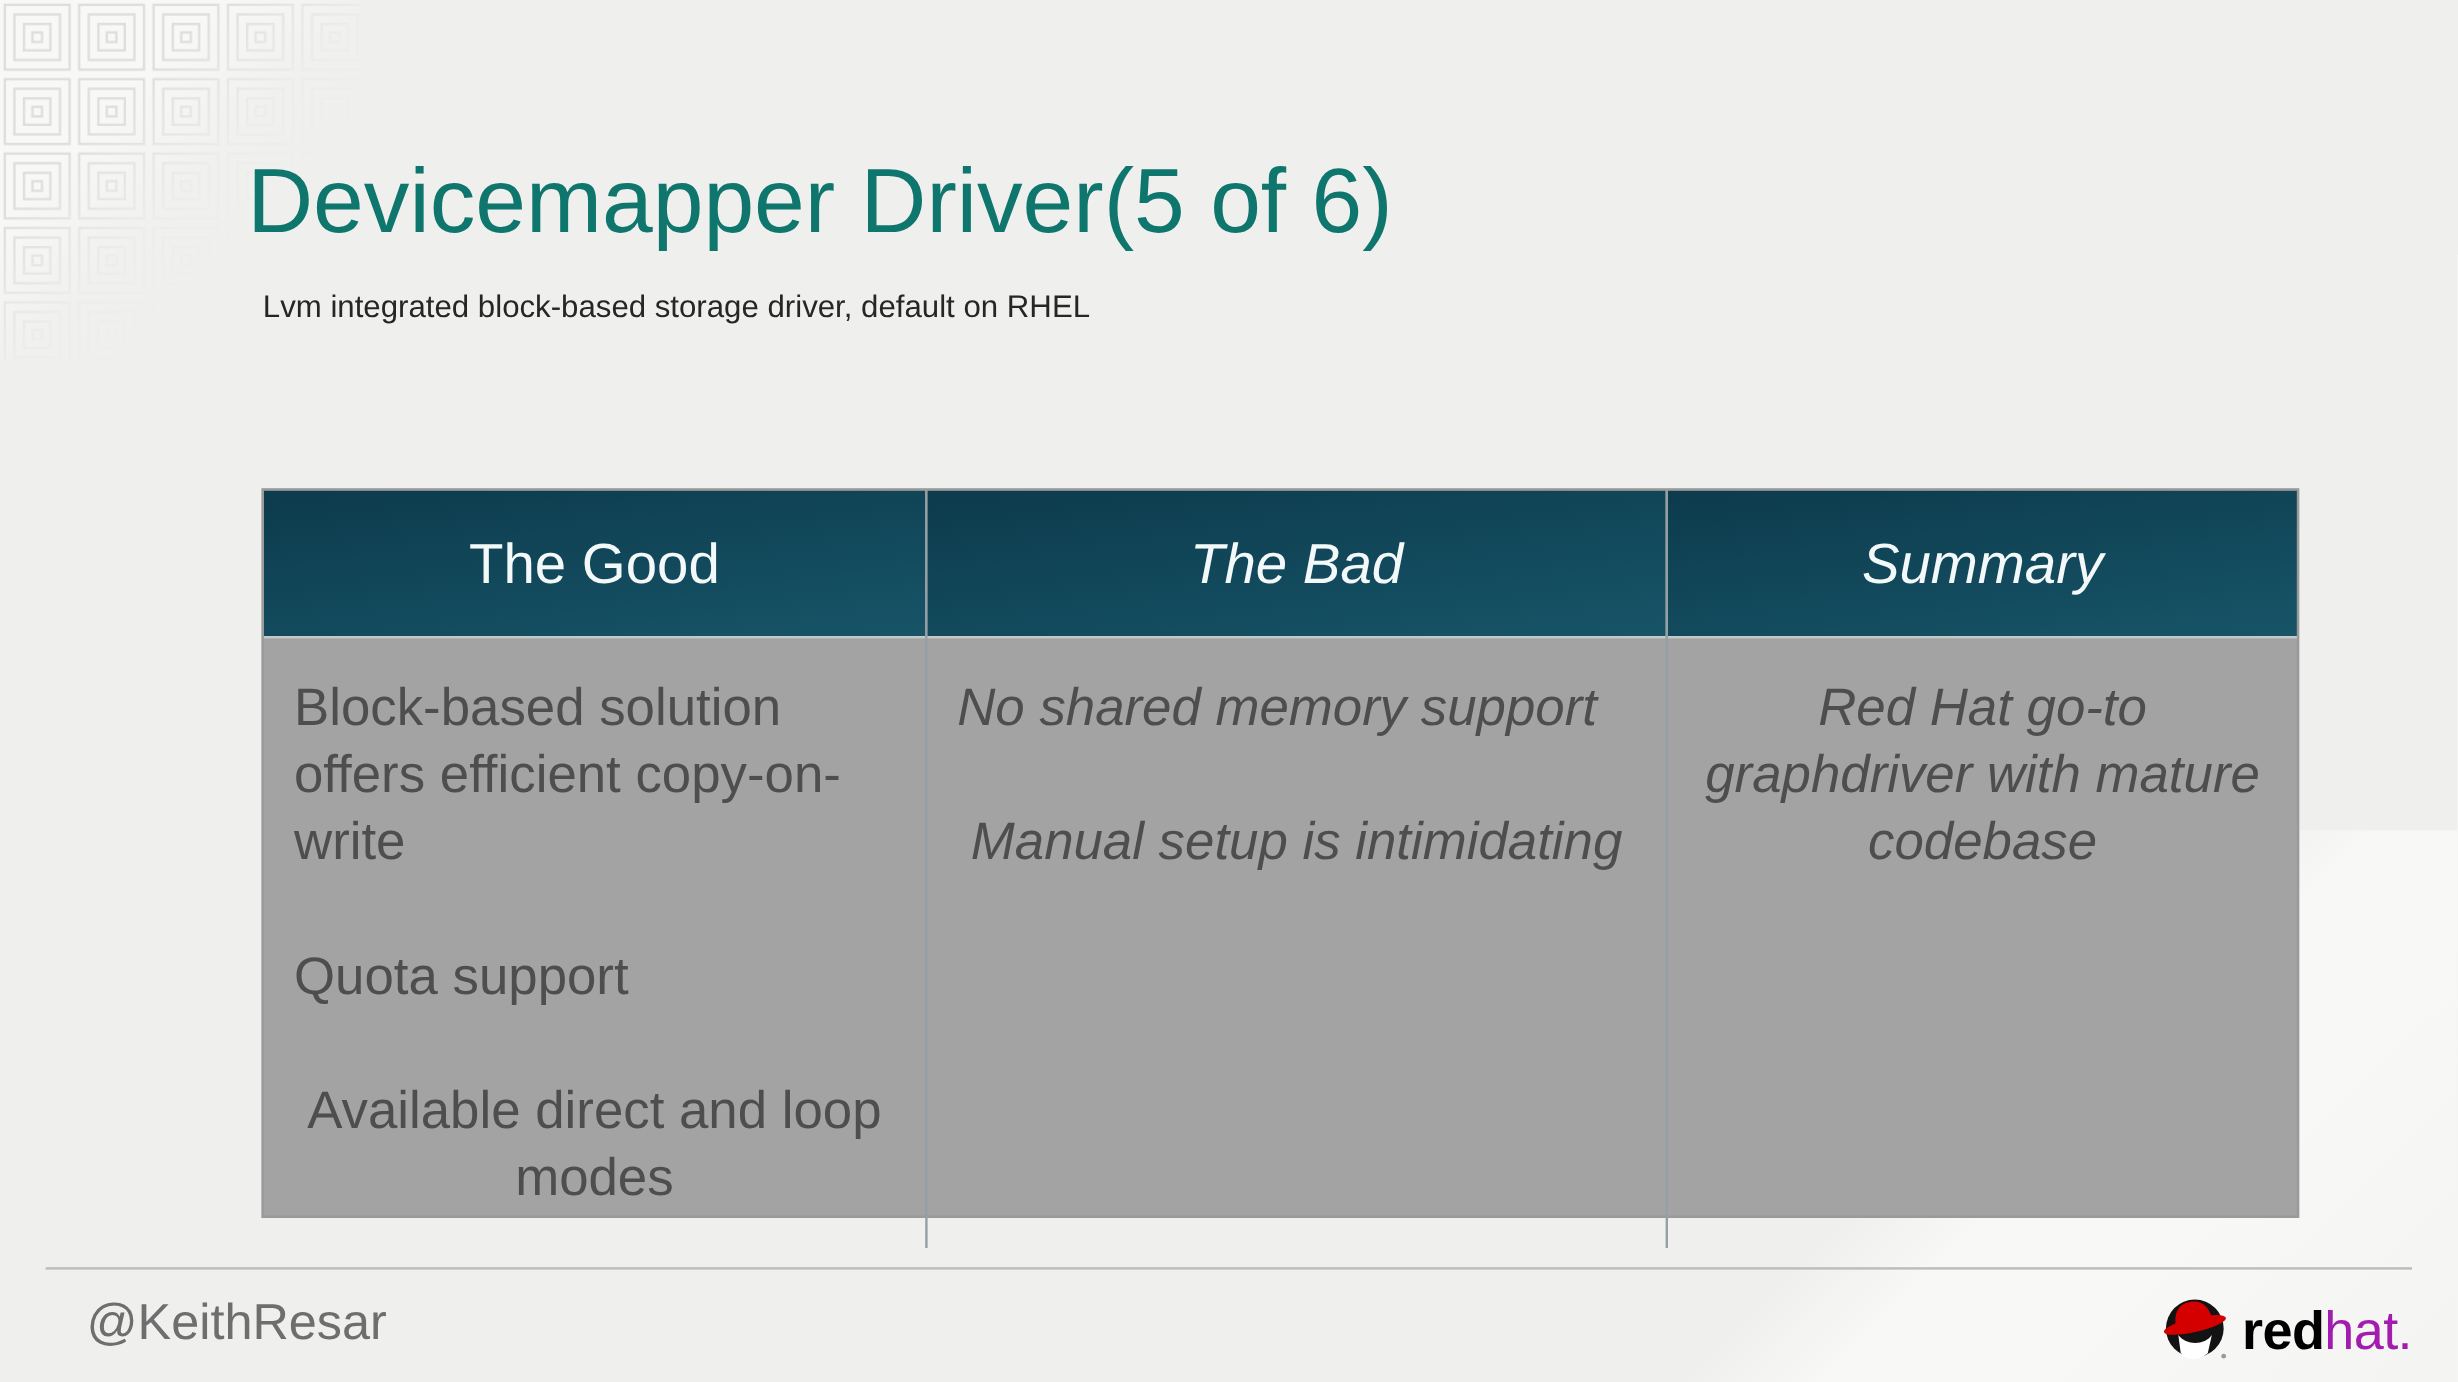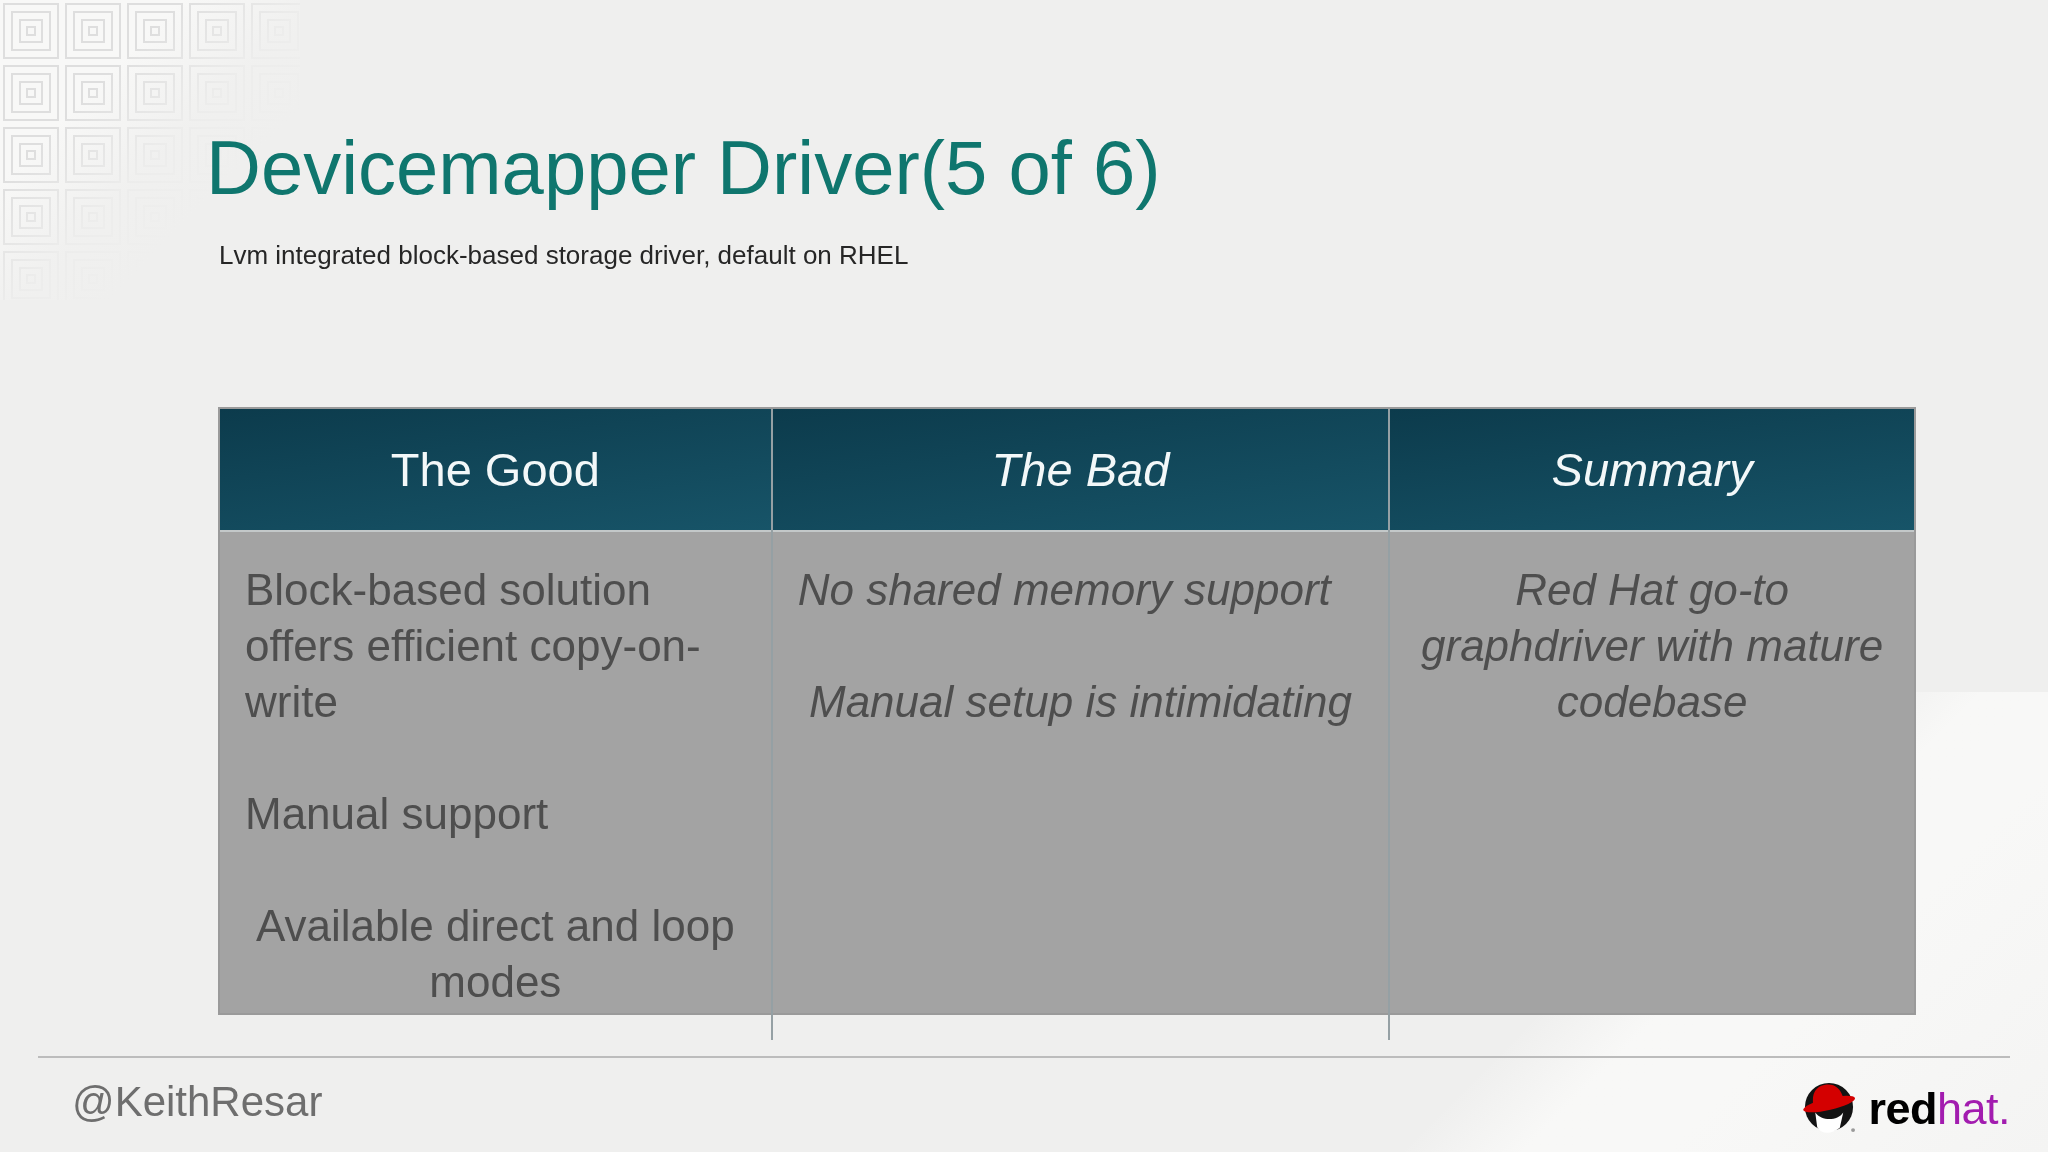--- a/index.html
+++ b/index.html
@@ -118,21 +118,21 @@
   </div>
 
   <div class="subtitle">Lvm integrated block-based storage driver, default on RHEL</div>
 
   <div class="cmp-table">
 
     <div class="cmp-col">
       <div class="cmp-th">The Good</div>
       <div class="cmp-td">
           <p>Block-based solution offers efficient copy-on-write</p>
-          <p>Manual support</p>
+          <p>Quota support</p>
           <p>Available direct and loop modes</p>
         </div>
     </div>
 
     <div class="cmp-col">
       <div class="cmp-th">The Bad</div>
       <div class="cmp-td">
           <p>No shared memory support</p>
           <p>Manual setup is intimidating</p>
         </div>

